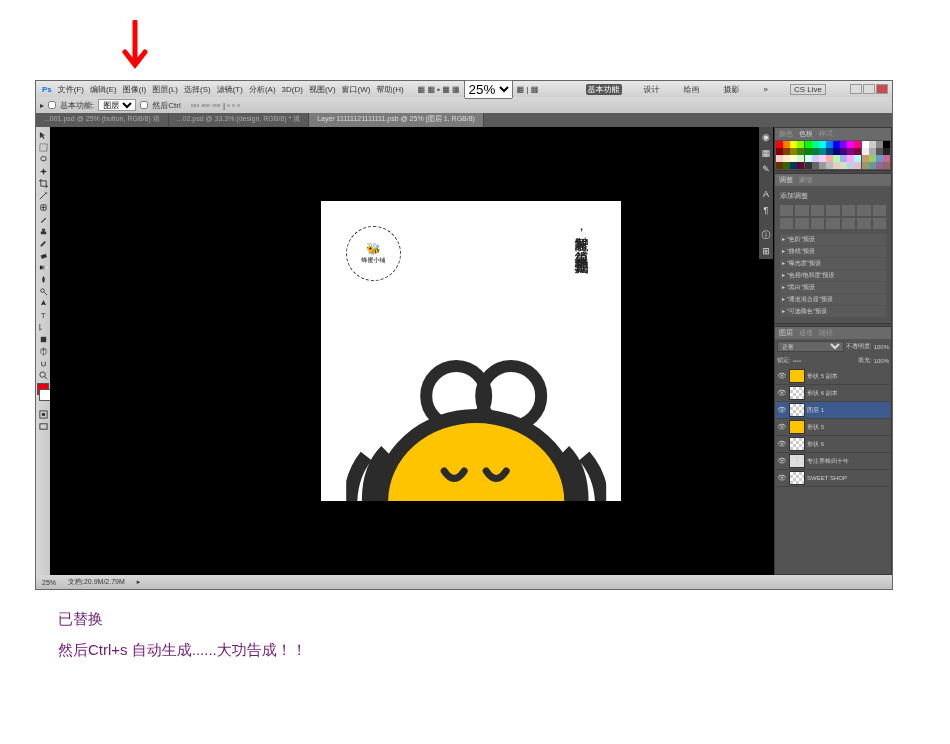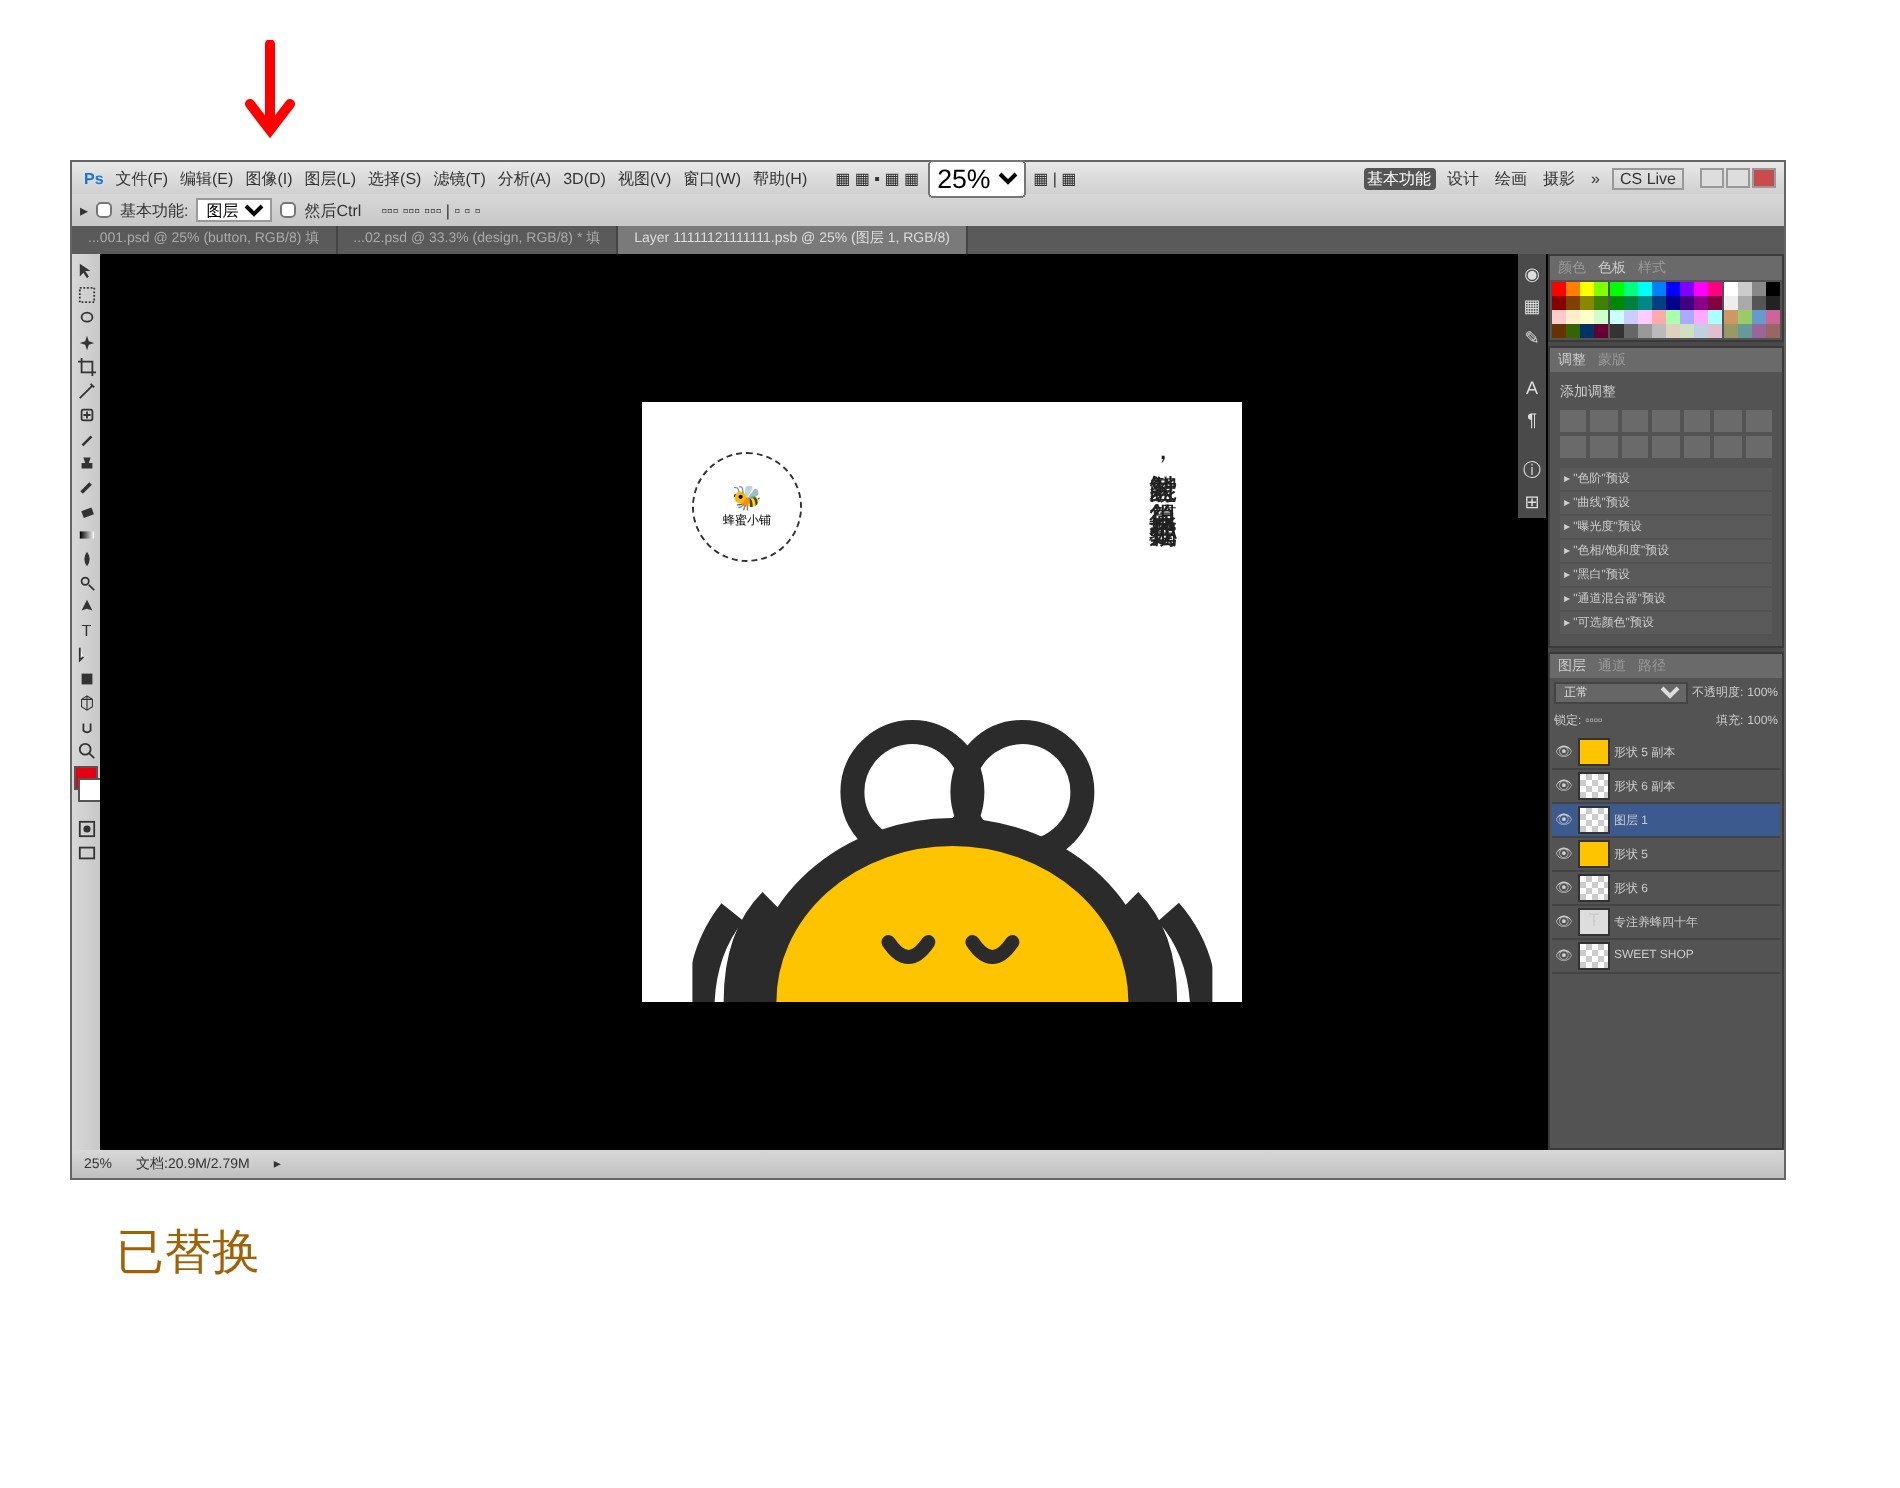--- a/index.html
+++ b/index.html
@@ -4,21 +4,21 @@
   <style>
     * { margin: 0; padding: 0; box-sizing: border-box; }
     body { width: 950px; height: 744px; background: #fff; font-family: "Microsoft YaHei", Arial, sans-serif; position: relative; }
     
     .arrow-down { position: absolute; top: 20px; left: 120px; }
     
     .photoshop-window { position: absolute; top: 80px; left: 35px; width: 858px; height: 510px; background: #494949; border: 1px solid #666; }
     
     .menubar { height: 16px; background: linear-gradient(#e8e8e8, #d0d0d0); display: flex; align-items: center; padding: 0 4px; font-size: 8px; color: #333; gap: 2px; }
     .menubar span { padding: 0 2px; }
-    .menubar-right { margin-left: auto; display: flex; gap: 4px; align-items: center; }
+    .menubar-right { margin-left: auto; display: flex; gap: 20px; align-items: center; }
     .app-btn { background: #555; color: #fff; padding: 1px 6px; font-size: 8px; border-radius: 2px; }
     .window-controls { display: flex; gap: 1px; margin-left: 4px; }
     .window-controls span { width: 12px; height: 10px; background: #ddd; border: 1px solid #999; display: inline-block; }
     .window-controls .close { background: #c94b4b; }
     
     .optionsbar { height: 16px; background: linear-gradient(#d8d8d8, #c8c8c8); display: flex; align-items: center; font-size: 8px; padding: 0 4px; gap: 4px; color: #333; }
     .optionsbar input[type=checkbox] { width: 8px; height: 8px; }
     .optionsbar select { font-size: 8px; height: 12px; background: #fff; border: 1px solid #999; }
     
     .tabs-bar { height: 14px; background: #5a5a5a; display: flex; font-size: 7px; color: #aaa; }
@@ -65,21 +65,21 @@
     .layers-list { padding: 1px; }
     .layer-item { display: flex; align-items: center; padding: 1px; gap: 2px; border-bottom: 1px solid #444; background: #535353; }
     .layer-item.selected { background: #3d5a8f; }
     .layer-item .eye { width: 10px; height: 10px; display: flex; align-items: center; justify-content: center; font-size: 7px; }
     .layer-item .thumb { width: 16px; height: 14px; background: #888; border: 1px solid #333; }
     .layer-item .thumb.yellow { background: #ffc400; }
     .layer-item .thumb.checker { background: repeating-conic-gradient(#ccc 0 25%, #fff 0 50%) 0 0/6px 6px; }
     .layer-item .name { font-size: 6px; flex: 1; }
     
     .caption-area { position: absolute; top: 610px; left: 58px; }
-    .caption-area p { font-size: 24px; color: #a16207; margin-bottom: 12px; }
+    .caption-area p { font-size: 15px; color: #701a75; margin-bottom: 12px; }
   </style>
 </head>
 <body>
 
 <div class="arrow-down">
   <svg width="30" height="50" viewBox="0 0 30 50">
     <path d="M15 2 L15 40 M5 32 L15 45 L25 32" stroke="#f00" stroke-width="5" fill="none" stroke-linecap="round"></path>
   </svg>
 </div>
 
@@ -469,13 +469,14 @@
 
   <div class="statusbar">
     <span>25%</span>
     <span>文档:20.9M/2.79M</span>
     <span>▸</span>
   </div>
 </div>
 
 <div class="caption-area">
   <p>已替换</p>
+  <p>然后Ctrl+s 自动生成......大功告成！！</p>
 </div>
 
 </body></html>

